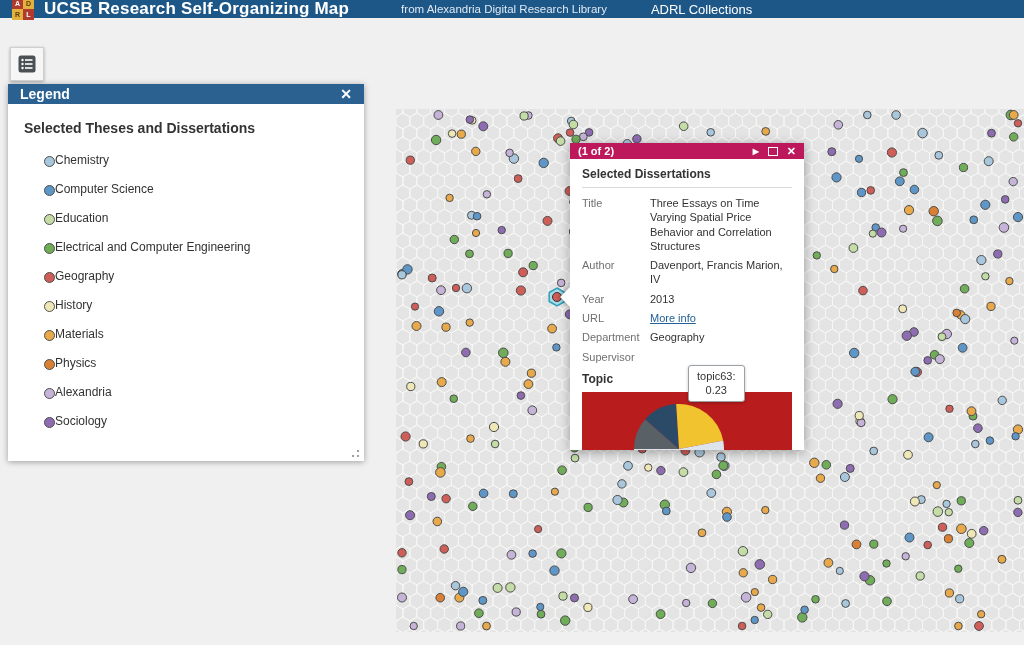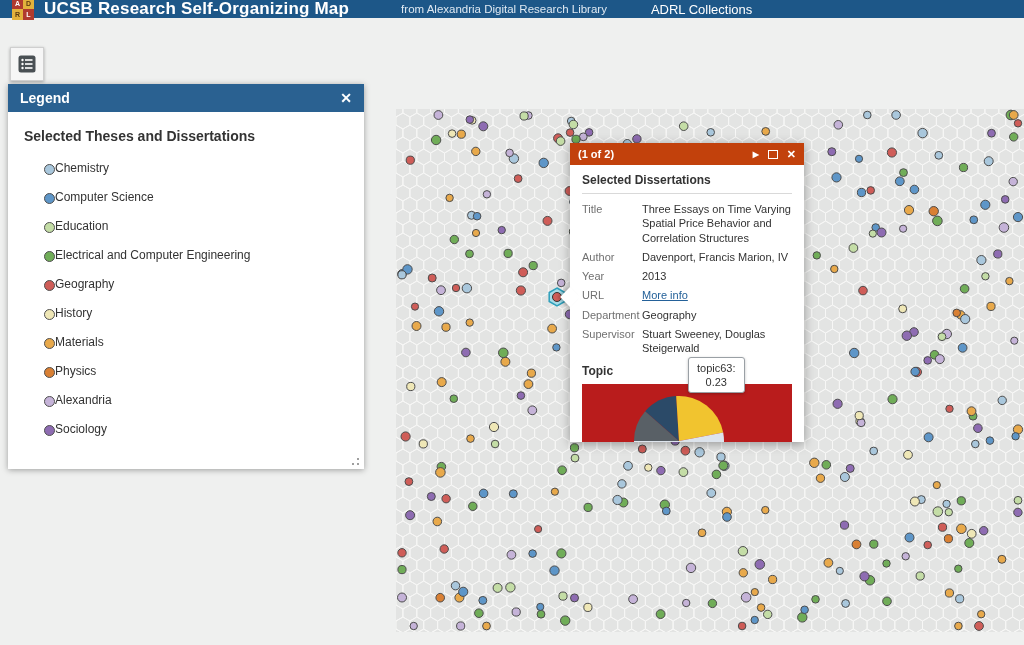--- a/index.html
+++ b/index.html
@@ -19,52 +19,52 @@
 
   
   .toggle{position:absolute;left:10px;top:47px;width:32px;height:32px;background:#f6f6f6;
           border:1px solid #cfcfcf;box-shadow:0 1px 3px rgba(0,0,0,.3);display:flex;
           align-items:center;justify-content:center;cursor:pointer;z-index:25;}
 
   
   .legend-panel{position:absolute;left:8px;top:84px;width:356px;background:#fff;z-index:20;
                 box-shadow:0 1px 6px rgba(0,0,0,.35);}
   .legend-header{display:flex;justify-content:space-between;align-items:center;background:#2a6191;
-                 color:#fff;height:28px;padding:0 12px;font-size:14px;font-weight:bold;}
+                 color:#fff;height:20px;padding:0 12px;font-size:14px;font-weight:bold;}
   .legend-close{font-size:14px;cursor:pointer;line-height:1;}
   .legend-body{padding:14px 16px 18px;position:relative;}
   .legend-heading{font-size:14px;font-weight:bold;color:#333;margin:2px 0 17px 0;}
   .legend-items{list-style:none;margin:0;padding:0;}
   .legend-item{display:flex;align-items:flex-end;margin:0 0 15px 20px;}
   .legend-dot{width:11px;height:11px;border-radius:50%;border:1.5px solid #4f4f4f;box-sizing:border-box;flex:0 0 11px;}
   .legend-label{font-size:12px;color:#323232;}
   .resize-handle{position:absolute;right:4px;bottom:3px;width:12px;height:12px;cursor:nwse-resize;}
   .resize-handle::before{content:"";position:absolute;right:1px;bottom:1px;width:2px;height:2px;
                          background:#9f9f9f;box-shadow:-5px 0 0 #9f9f9f,0 -5px 0 #9f9f9f;}
 
   
   .map-area{position:absolute;left:396px;top:109px;width:628px;height:523px;z-index:5;}
   .map-area svg{display:block;}
 
   
   .popup{position:absolute;left:570px;top:143px;width:234px;background:#fff;z-index:30;
          box-shadow:0 2px 10px rgba(0,0,0,.35);font-size:11px;color:#323232;}
   .pointer{position:absolute;left:-7px;top:147px;width:14px;height:14px;background:#fff;
            transform:rotate(45deg);box-shadow:-2px 2px 3px rgba(0,0,0,.18);z-index:-1;}
-  .popup-header{background:#c2410c;color:#fff;display:flex;align-items:center;height:22px;
+  .popup-header{background:#be185d;color:#fff;display:flex;align-items:center;height:16px;
                 padding:0 8px;font-weight:bold;}
   .pager{flex:1;font-size:11px;}
   .ph-icon{margin-left:9px;cursor:pointer;display:inline-flex;align-items:center;}
   .ph-icon.play{font-size:8px;}
   .ph-icon.max{width:8px;height:7px;border:1.5px solid #fff;box-sizing:content-box;}
   .ph-icon.close{font-size:11px;}
   .popup-body{padding:8px 12px 0;}
   .popup-heading{font-weight:bold;font-size:12px;color:#333;padding-bottom:6px;
                  border-bottom:1px solid #d9d9d9;margin-bottom:8px;}
-  .field-row{display:flex;margin-bottom:5px;line-height:1.3;}
+  .field-row{display:flex;margin-bottom:5px;line-height:1.3;gap:8px;}
   .field-label{width:60px;min-width:60px;color:#707070;}
   .field-value{flex:1;color:#323232;}
   .more-info{color:#246199;text-decoration:underline;cursor:pointer;}
   .topic-section{margin-top:8px;}
   .topic-label{font-weight:bold;font-size:12px;margin-bottom:6px;color:#333;}
   .chart-wrap{position:relative;height:58px;background:#b91c1c;}
   .chart-wrap svg{display:block;width:100%;height:58px;}
   .tooltip{position:absolute;left:106px;top:-27px;background:#fff;border:1px solid #9aa0a5;
            border-radius:3px;padding:3px 8px;text-align:center;line-height:1.3;color:#333;
            box-shadow:0 1px 3px rgba(0,0,0,.25);white-space:nowrap;}
@@ -524,21 +524,20 @@
           <div class="field-row">
             <span class="field-label">URL</span>
             <a class="field-value more-info">More info</a>
           </div>
           <div class="field-row">
             <span class="field-label">Department</span>
             <span class="field-value">Geography</span>
           </div>
           <div class="field-row">
             <span class="field-label">Supervisor</span>
-            <span class="field-value">Stuart Sweeney, Douglas Steigerwald</span>
           </div>
         </div>
       <div class="topic-section">
         <div class="topic-label">Topic</div>
         <div class="chart-wrap">
           <svg id="pie-svg" viewBox="0 0 210 58" preserveAspectRatio="none">
               <path d="M97 57L52 57A45 45 0 0 1 63.2 27.2Z" fill="#596066"></path>
               <path d="M97 57L63.2 27.2A45 45 0 0 1 94.2 12.1Z" fill="#2b4a68"></path>
               <path d="M97 57L94.2 12.1A45 45 0 0 1 141.2 48.6Z" fill="#f1c42f"></path>
               <path d="M97 57L141.2 48.6A45 45 0 1 1 52 57Z" fill="#dde4ec"></path>

